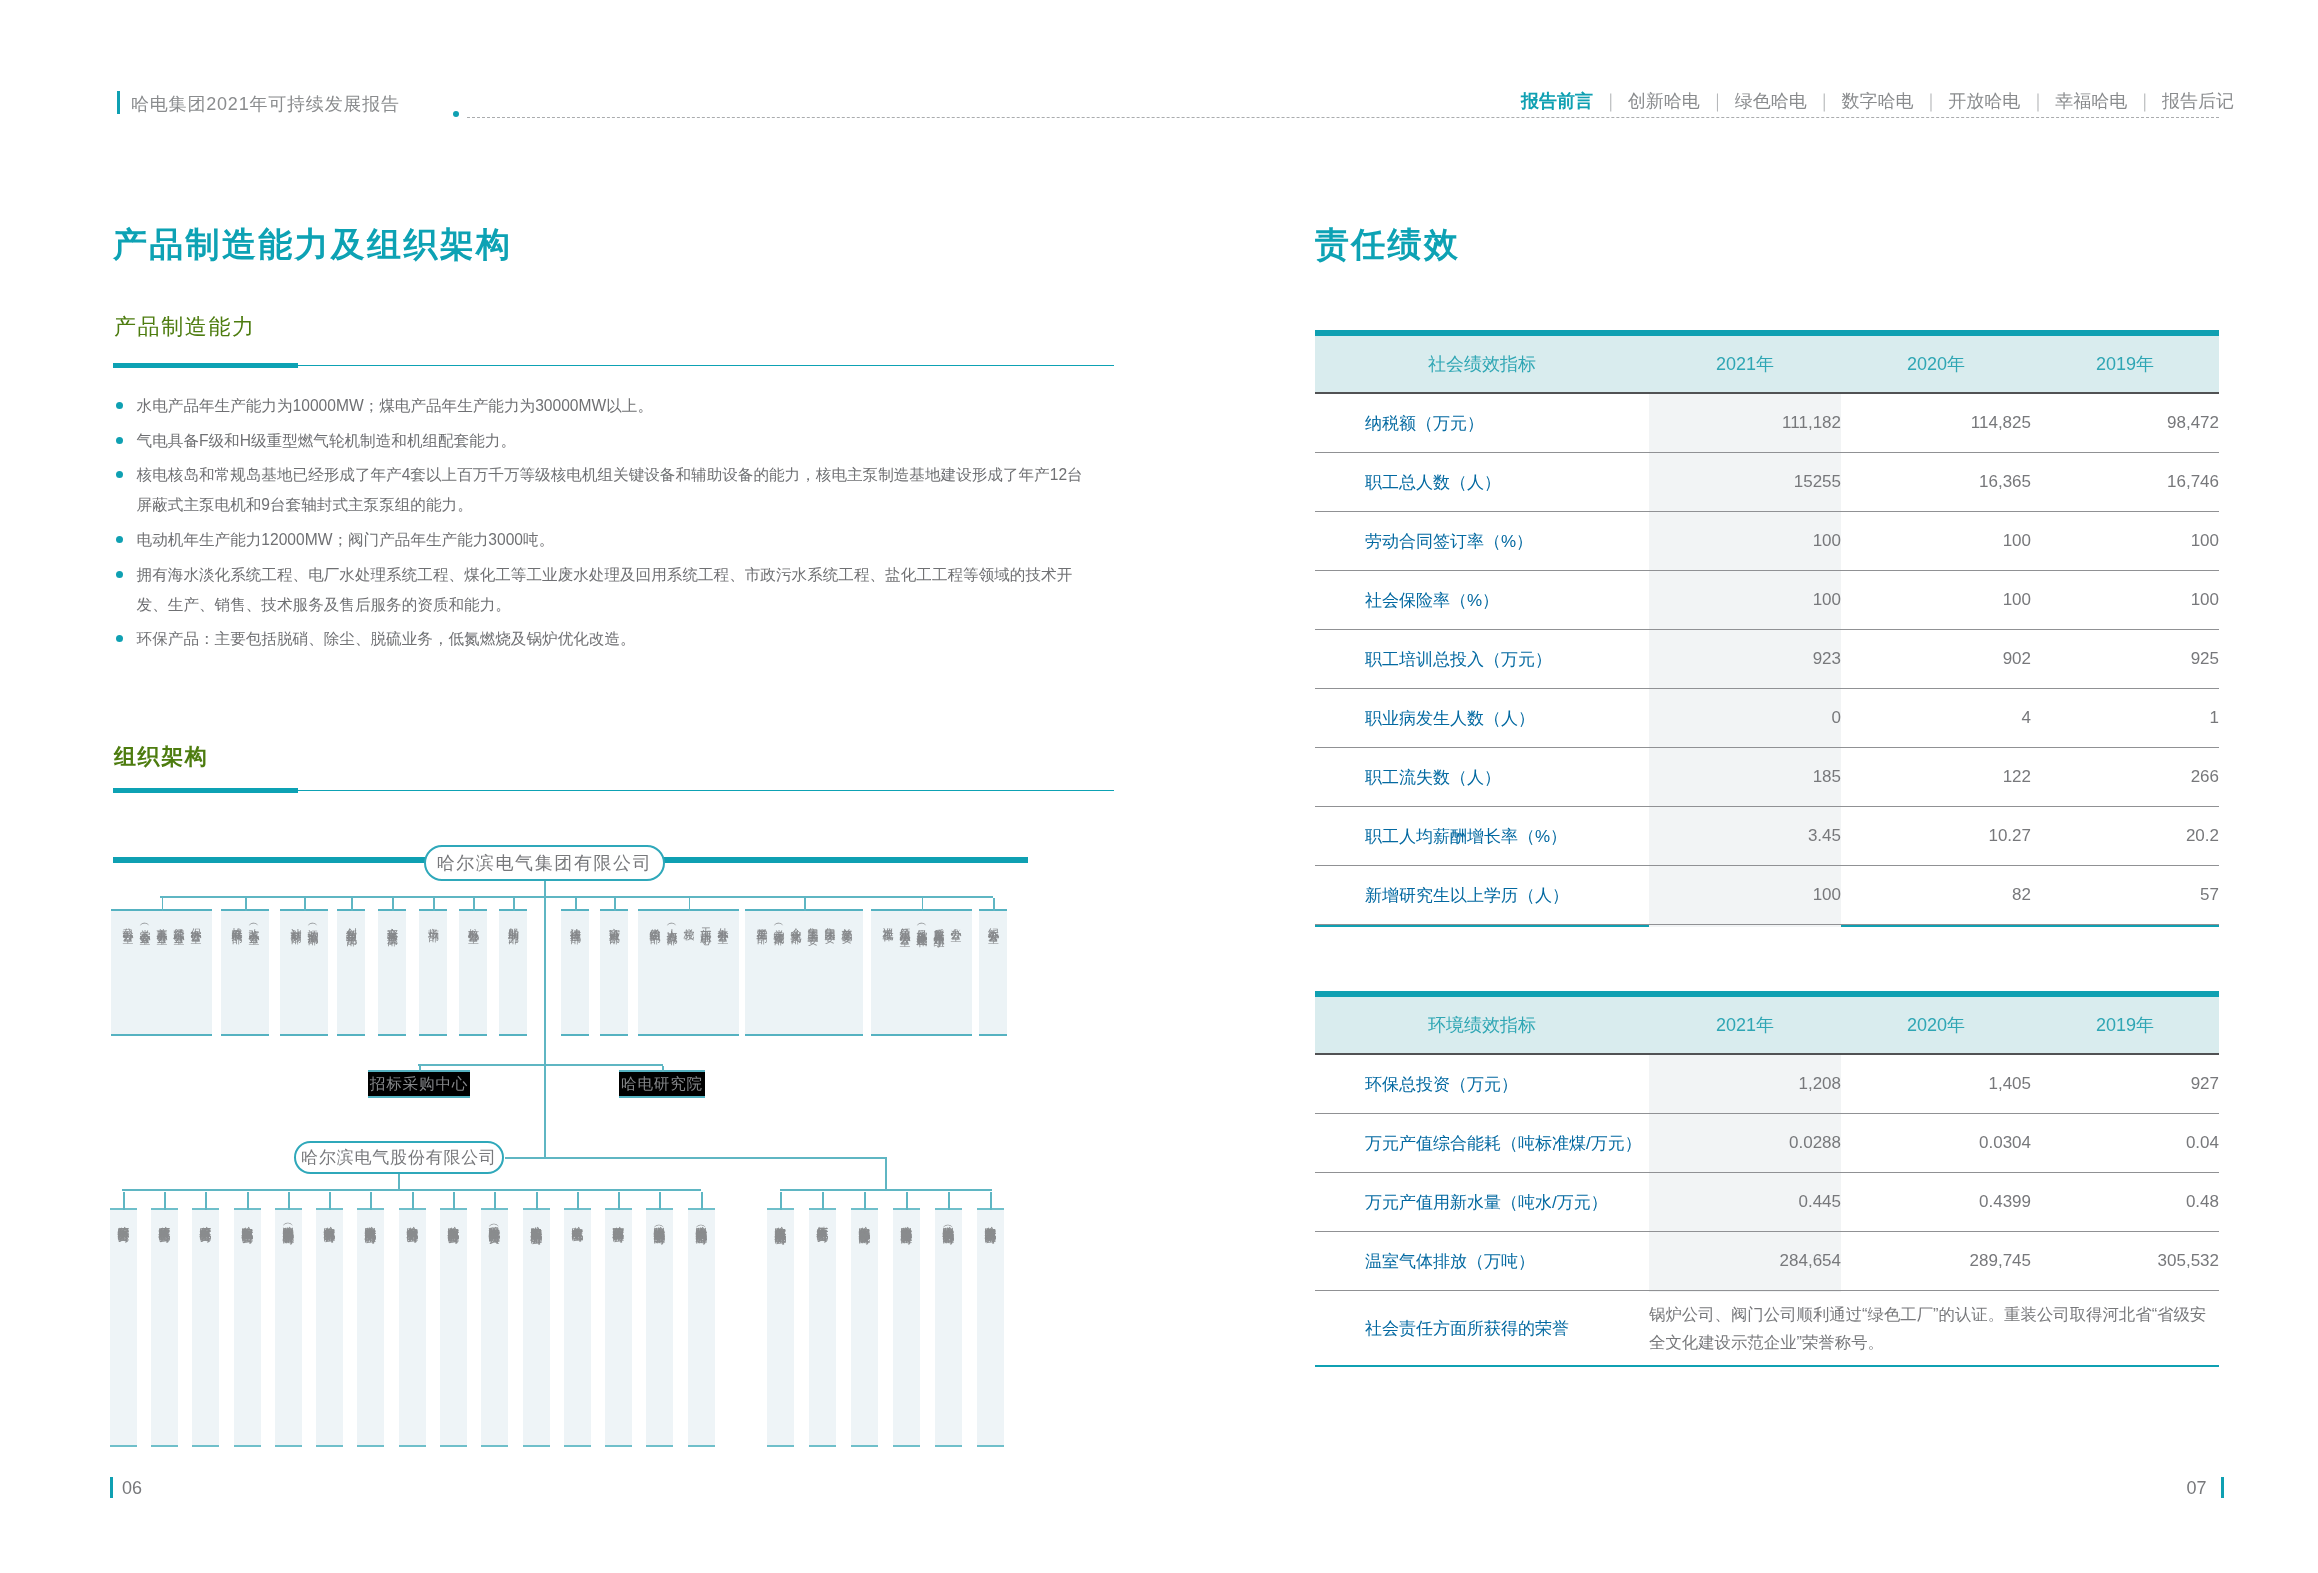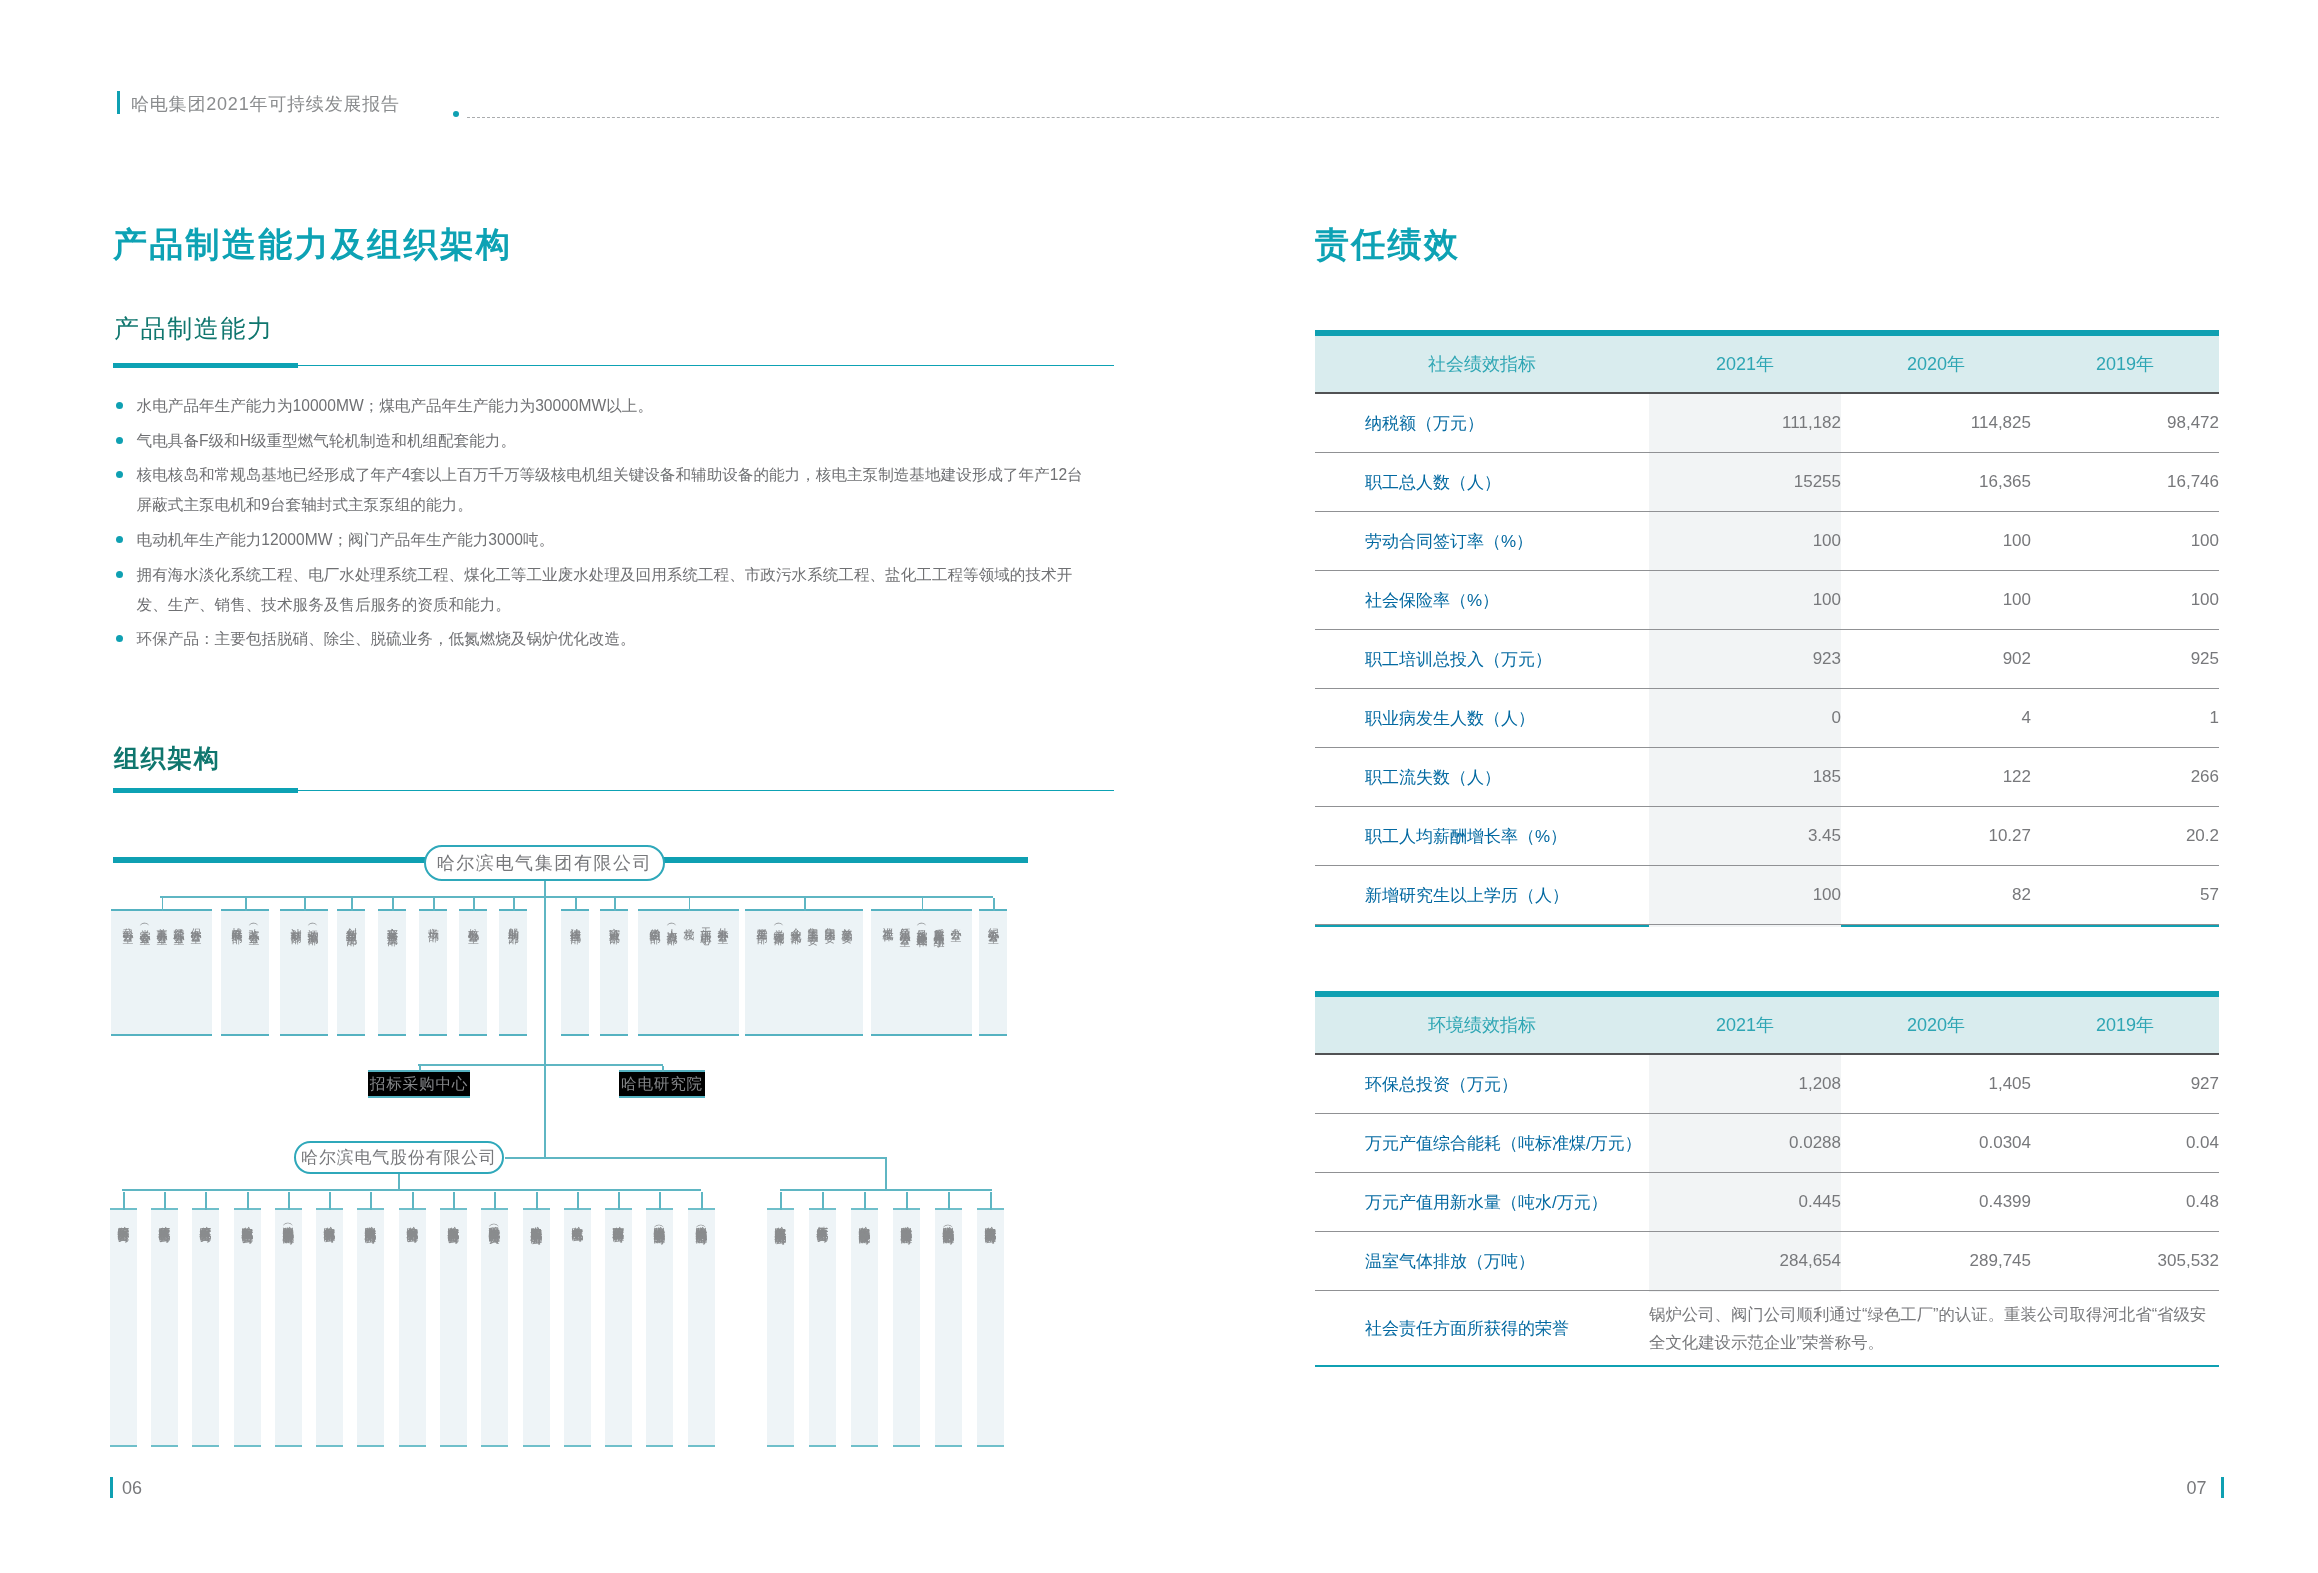--- a/index.html
+++ b/index.html
@@ -8,21 +8,21 @@
   
   .hd-bar{position:absolute;left:117px;top:91px;width:3.1px;height:23.4px;background:#0fa0b2;}
   .hd-title{position:absolute;left:131px;top:92px;font-size:18px;color:#8a8c8e;letter-spacing:0.8px;}
   .hd-dot{position:absolute;left:453px;top:111px;width:6.2px;height:6.2px;border-radius:50%;background:#0fa0b2;}
   .hd-dash{position:absolute;left:467px;top:117px;width:1752px;border-top:1.6px dashed #aaacae;}
   .hd-nav{position:absolute;right:85px;top:89px;font-size:18px;color:#8a8c8e;white-space:nowrap;}
   .hd-nav .sep{color:#b6b8ba;margin:0 8.6px;font-weight:400;}
   .hd-nav .active{color:#0fa0b2;font-weight:bold;}
   
   .page-title{position:absolute;font-size:34px;font-weight:bold;color:#0da2b4;letter-spacing:2.3px;}
-  .sec-title{position:absolute;font-size:25px;color:#0f766e;letter-spacing:1.6px;}
+  .sec-title{position:absolute;font-size:22px;color:#4d7c0f;letter-spacing:1.6px;}
   .divider{position:absolute;width:1001px;height:4.7px;}
   .divider .thin{position:absolute;left:0;top:1.6px;width:100%;height:1.6px;background:#0da2b4;}
   .divider .thick{position:absolute;left:0;top:0;width:185px;height:4.7px;background:#0da2b4;}
   
   .bullets{position:absolute;left:114px;top:391px;width:974px;list-style:none;margin:0;padding:0;}
   .bullets li{position:relative;padding-left:22.6px;font-size:15.6px;line-height:30px;color:#6f7073;margin-bottom:4.7px;}
   .bullets li::before{content:"";position:absolute;left:2.3px;top:11px;width:7px;height:7px;border-radius:50%;background:#0fa0b2;}
   
   .oline{position:absolute;background:#5fb6c3;}
   .thickline{position:absolute;left:113px;top:857px;width:915px;height:5.5px;background:#0fa0b2;}
@@ -64,20 +64,21 @@
 </style>
 </head>
 <body>
 
 <div class="canvas">
 
   <div class="hd-bar"></div>
   <div class="hd-title">哈电集团2021年可持续发展报告</div>
   <div class="hd-dot"></div>
   <div class="hd-dash"></div>
+  <div class="hd-nav"><span class="active">报告前言</span><span class="sep">｜</span><span>创新哈电</span><span class="sep">｜</span><span>绿色哈电</span><span class="sep">｜</span><span>数字哈电</span><span class="sep">｜</span><span>开放哈电</span><span class="sep">｜</span><span>幸福哈电</span><span class="sep">｜</span><span>报告后记</span></div>
 
   <div class="page-title" style="left:113px;top:222px;">产品制造能力及组织架构</div>
   <div class="sec-title" style="left:114px;top:312px;">产品制造能力</div>
   <div class="divider" style="left:113px;top:363px;">
       <div class="thin"></div>
       <div class="thick"></div>
     </div>
   <ul class="bullets">
       <li>水电产品年生产能力为10000MW；煤电产品年生产能力为30000MW以上。</li>
       <li>气电具备F级和H级重型燃气轮机制造和机组配套能力。</li>

